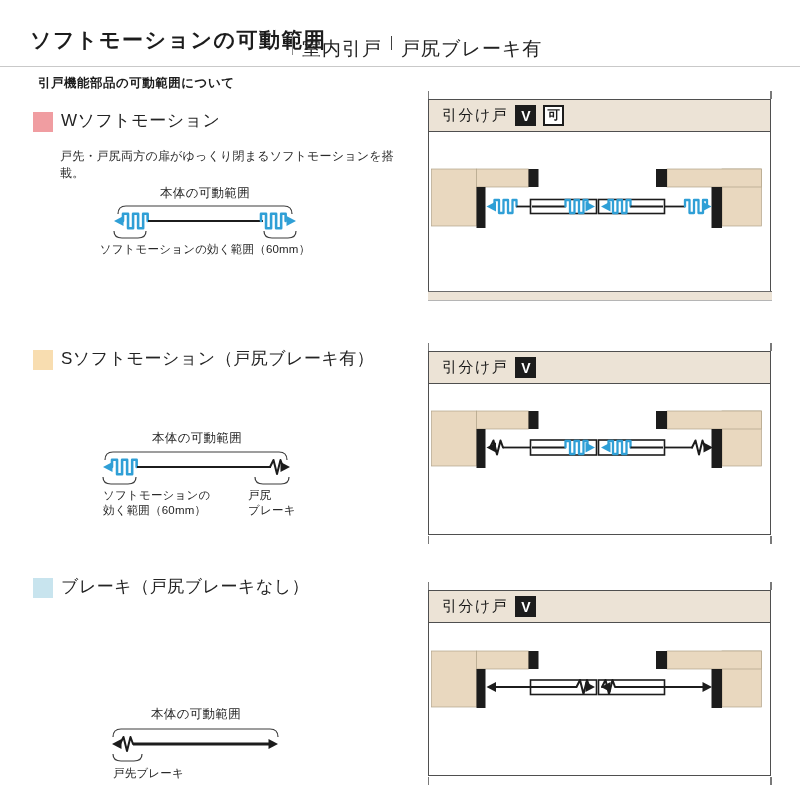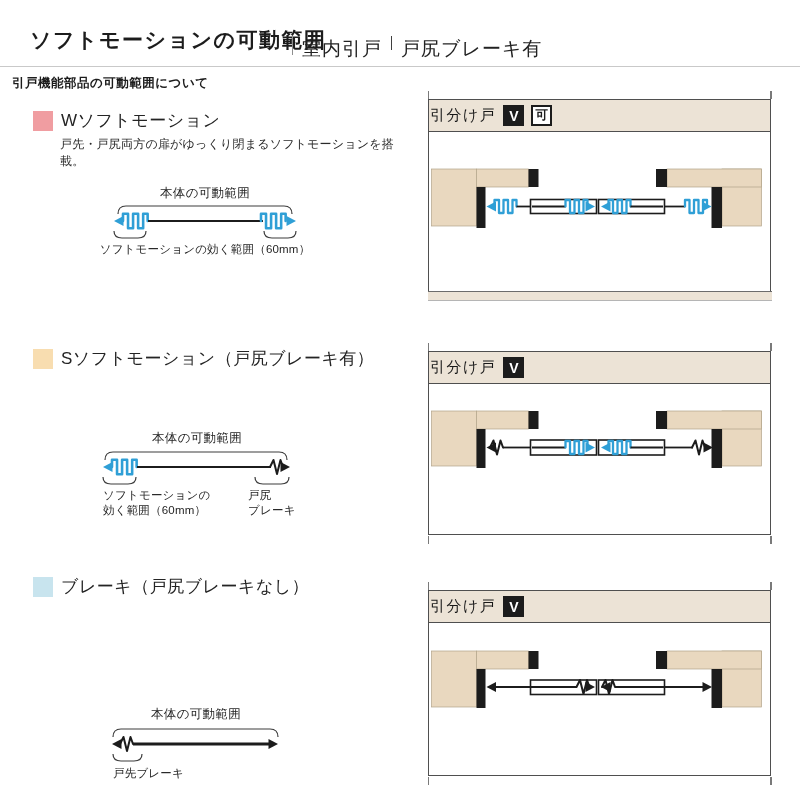--- a/index.html
+++ b/index.html
@@ -4,48 +4,48 @@
 <style>
   html,body{margin:0;padding:0;background:#fff}
   body{width:800px;height:800px;position:relative;font-family:"Liberation Sans",sans-serif;color:#1c1c1c}
 
   
   .page-title{position:absolute;left:30px;top:26px;font-size:21px;font-weight:bold;letter-spacing:1.5px;margin:0}
   .title-tags{position:absolute;left:292px;top:36px;display:flex;align-items:flex-start;gap:9px;font-size:19px;color:#222;letter-spacing:1px}
   .vdiv{width:1px;height:19px;background:#8f8f8f}
   .vdiv2{width:1px;height:14px;background:#3f3f3f}
   .rule{position:absolute;left:0;top:66px;width:800px;height:1px;background:#c9c9c9}
-  .subtitle{position:absolute;left:12px;top:75px;font-size:12.5px;font-weight:bold;letter-spacing:.5px}
+  .subtitle{position:absolute;left:38px;top:75px;font-size:12.5px;font-weight:bold;letter-spacing:.5px}
 
   
   .section{position:absolute;left:33px;width:385px}
   #sec1{top:111px}#sec2{top:349px}#sec3{top:577px}
-  .sec-head{display:flex;align-items:flex-start}
+  .sec-head{display:flex;align-items:flex-end}
   .swatch{width:20px;height:20px;flex:none}
   .sw-pink{background:var(--marker_pink)}
   .sw-tan{background:var(--marker_tan)}
   .sw-blue{background:var(--marker_blue)}
   .sec-title{margin-left:8px;font-size:17px;letter-spacing:.5px;margin-top:-2px;color:#242424}
-  .sec-desc{margin-left:27px;margin-top:4px;font-size:12px;letter-spacing:.2px;color:#2a2a2a}
+  .sec-desc{margin-left:27px;margin-top:16px;font-size:12px;letter-spacing:.2px;color:#2a2a2a}
 
   
   .ldiag{position:absolute;overflow:visible}
   #d1{left:95px;top:184px}
   #d2{left:85px;top:429px}
   #d3{left:95px;top:704px}
   .dlbl{font-size:12.5px;fill:#1f1f1f;letter-spacing:.3px}
   .dlbl-s{font-size:11.5px;fill:#1f1f1f;letter-spacing:.2px}
   .brk{stroke:#3d3d3d;stroke-width:1.2;fill:none}
 
   
   .panel{position:absolute;left:428px;width:343px;border:1.5px solid #4f4f4f;background:#fff;box-sizing:border-box}
   #p1{top:99px;height:201px}
   #p2{top:351px;height:184px}
   #p3{top:590px;height:186px}
-  .phead{height:32px;background:var(--panel_header_bg);border-bottom:1.5px solid #4f4f4f;display:flex;align-items:center;padding:0 0 0 1px;gap:7px;box-sizing:border-box}
+  .phead{height:32px;background:var(--panel_header_bg);border-bottom:1.5px solid #4f4f4f;display:flex;align-items:center;padding:0 0 0 13px;gap:7px;box-sizing:border-box}
   .ptitle{font-size:15px;letter-spacing:1.5px;color:#181818}
   .badge-solid{width:21px;height:21px;background:var(--ink);color:#fff;font-weight:bold;font-size:14px;display:flex;align-items:center;justify-content:center}
   .badge-outline{width:17px;height:17px;background:#fff;border:2px solid var(--ink);color:var(--ink);font-weight:bold;font-size:12.5px;display:flex;align-items:center;justify-content:center}
   .pfoot{position:absolute;left:-1.5px;right:-1.5px;bottom:-1.5px;height:8px;background:var(--panel_header_bg);border-top:1.5px solid #6c6c6c;border-bottom:1px solid #b5b5b5}
   .tick{position:absolute;width:1.5px;height:8px;background:#7a7a7a}
   .tick.tl{left:-1.5px;top:-9px}.tick.tr{right:-1.5px;top:-9px}
   .tick.bl{left:-1.5px;bottom:-10px}.tick.br{right:-1.5px;bottom:-10px}
 
   
   .sb{stroke:var(--accent_blue);stroke-width:2.3;fill:none;stroke-linejoin:round;stroke-linecap:round}

